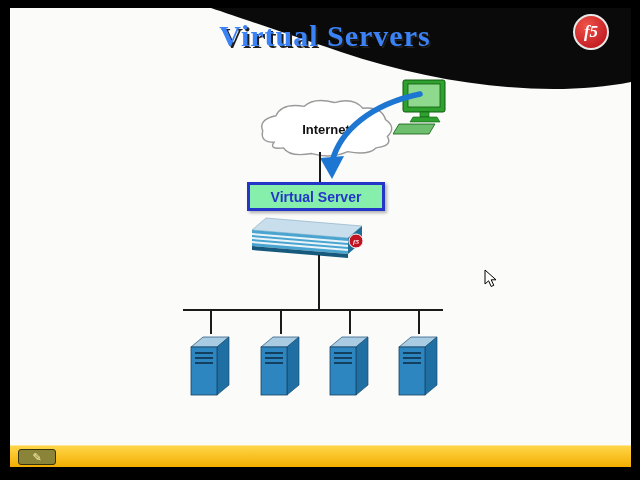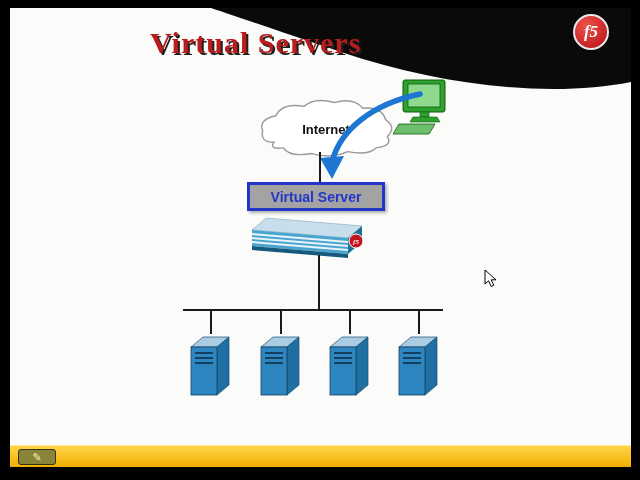--- a/index.html
+++ b/index.html
@@ -4,32 +4,32 @@
 <style>
   *{box-sizing:border-box;margin:0;padding:0}
   html,body{width:640px;height:480px}
   body{position:relative;background:#000;overflow:hidden;font-family:"Liberation Sans",sans-serif}
   .slide{position:absolute;left:10px;top:8px;width:621px;height:459px;background:#fbfbfa}
   .swoosh{position:absolute;top:0;right:0;display:block}
   .logo{position:absolute;top:6px;right:22px;width:36px;height:36px;border-radius:50%;
         background:radial-gradient(circle at 35% 30%, #ef5348, #b50d18);
         border:2px solid #e8e8e8;color:#fff;display:flex;align-items:center;justify-content:center;
         font:italic bold 17px "Liberation Serif",serif;z-index:5}
-  .title{position:absolute;left:140px;top:18px;width:350px;z-index:4;
-         font:bold 30px "Liberation Serif",serif;color:#b91c1c;letter-spacing:1px;
+  .title{position:absolute;left:140px;top:11px;width:350px;text-align:center;z-index:4;
+         font:bold 30px "Liberation Serif",serif;color:#3b82f6;letter-spacing:1px;
          text-shadow:2px 2px 0 #1e1e1e}
   .cloud-wrap{position:absolute;left:242px;top:87px;width:148px;height:68px}
   .cloud-wrap svg{position:absolute;left:0;top:0}
   .cloud-label{position:absolute;left:0;top:0;width:100%;height:100%;display:flex;
                align-items:center;justify-content:center;font:bold 13px "Liberation Sans",sans-serif;color:#111}
   .computer{position:absolute;left:383px;top:70px}
   .arrow{position:absolute;left:292px;top:68px}
   .vline{position:absolute;width:2px;background:#1a1a1a}
   .hline{position:absolute;height:2px;background:#1a1a1a}
-  .vs-box{position:absolute;left:237px;top:174px;width:138px;height:29px;background:#a3a3a3;
+  .vs-box{position:absolute;left:237px;top:174px;width:138px;height:29px;background:#86efac;
           border:3px solid #2436c7;display:flex;align-items:center;justify-content:center;
           font:bold 14px "Liberation Sans",sans-serif;color:#2436c7;box-shadow:2px 2px 3px rgba(0,0,0,.3);z-index:3}
   .device{position:absolute;left:240px;top:204px}
   .server{position:absolute;top:325px}
   .cursor{position:absolute;left:474px;top:261px;z-index:9}
   .bottom-bar{position:absolute;left:0;bottom:0;width:100%;height:22px;
               background:linear-gradient(#ffd549,#f3ae00);border-top:1px solid #ffe89a}
   .pen-btn{position:absolute;left:8px;top:3px;width:38px;height:16px;background:#8a8438;
            border:1px solid #33330f;border-radius:3px;color:#ffefb0;font-size:11px;
            line-height:14px;text-align:center;cursor:pointer}

